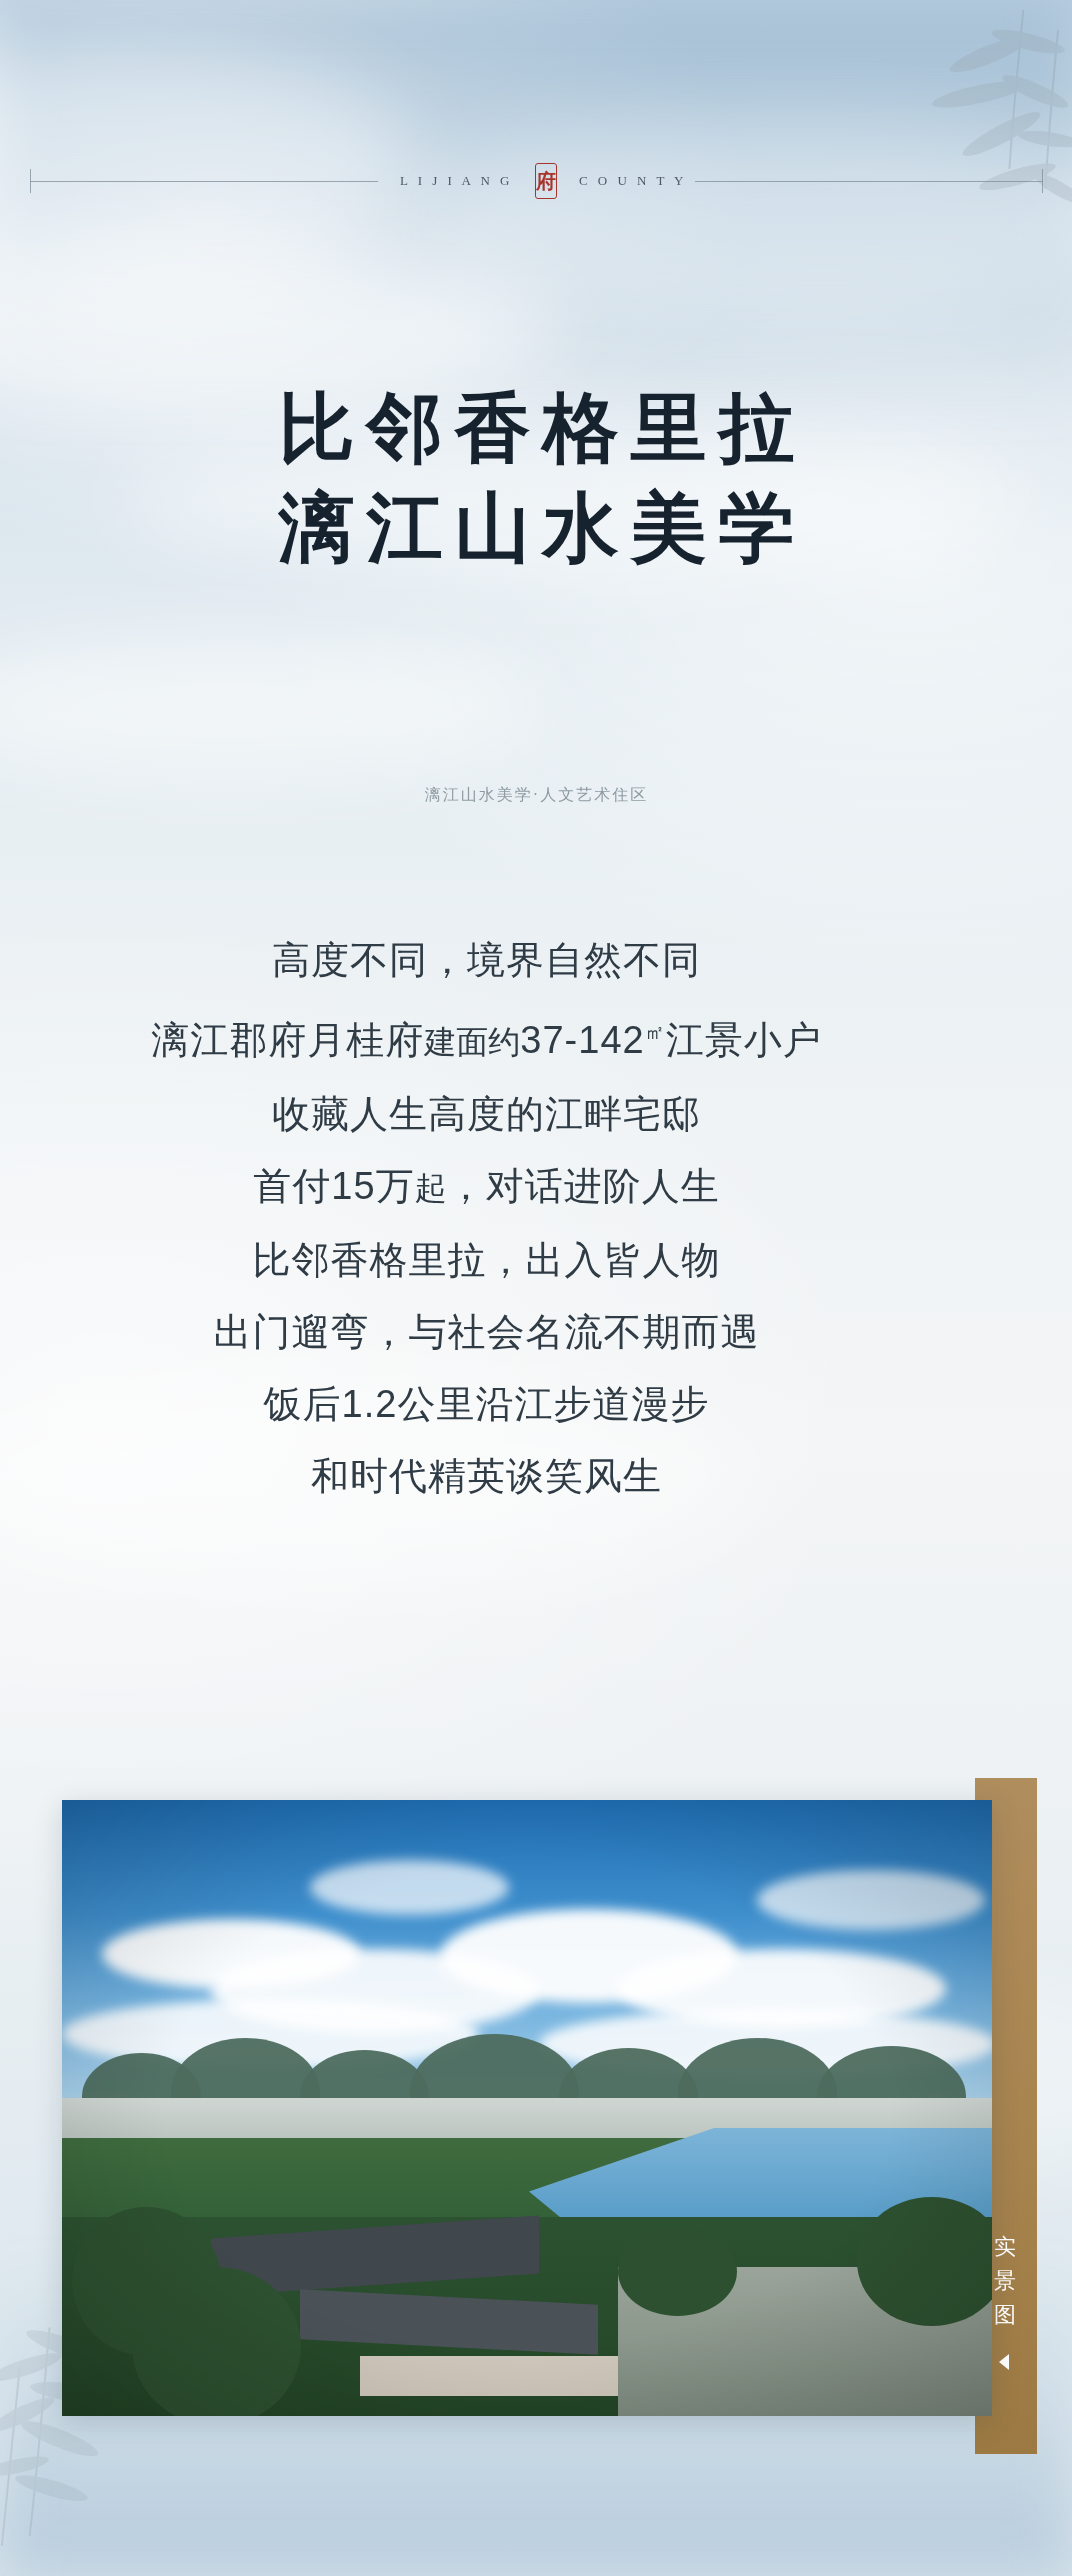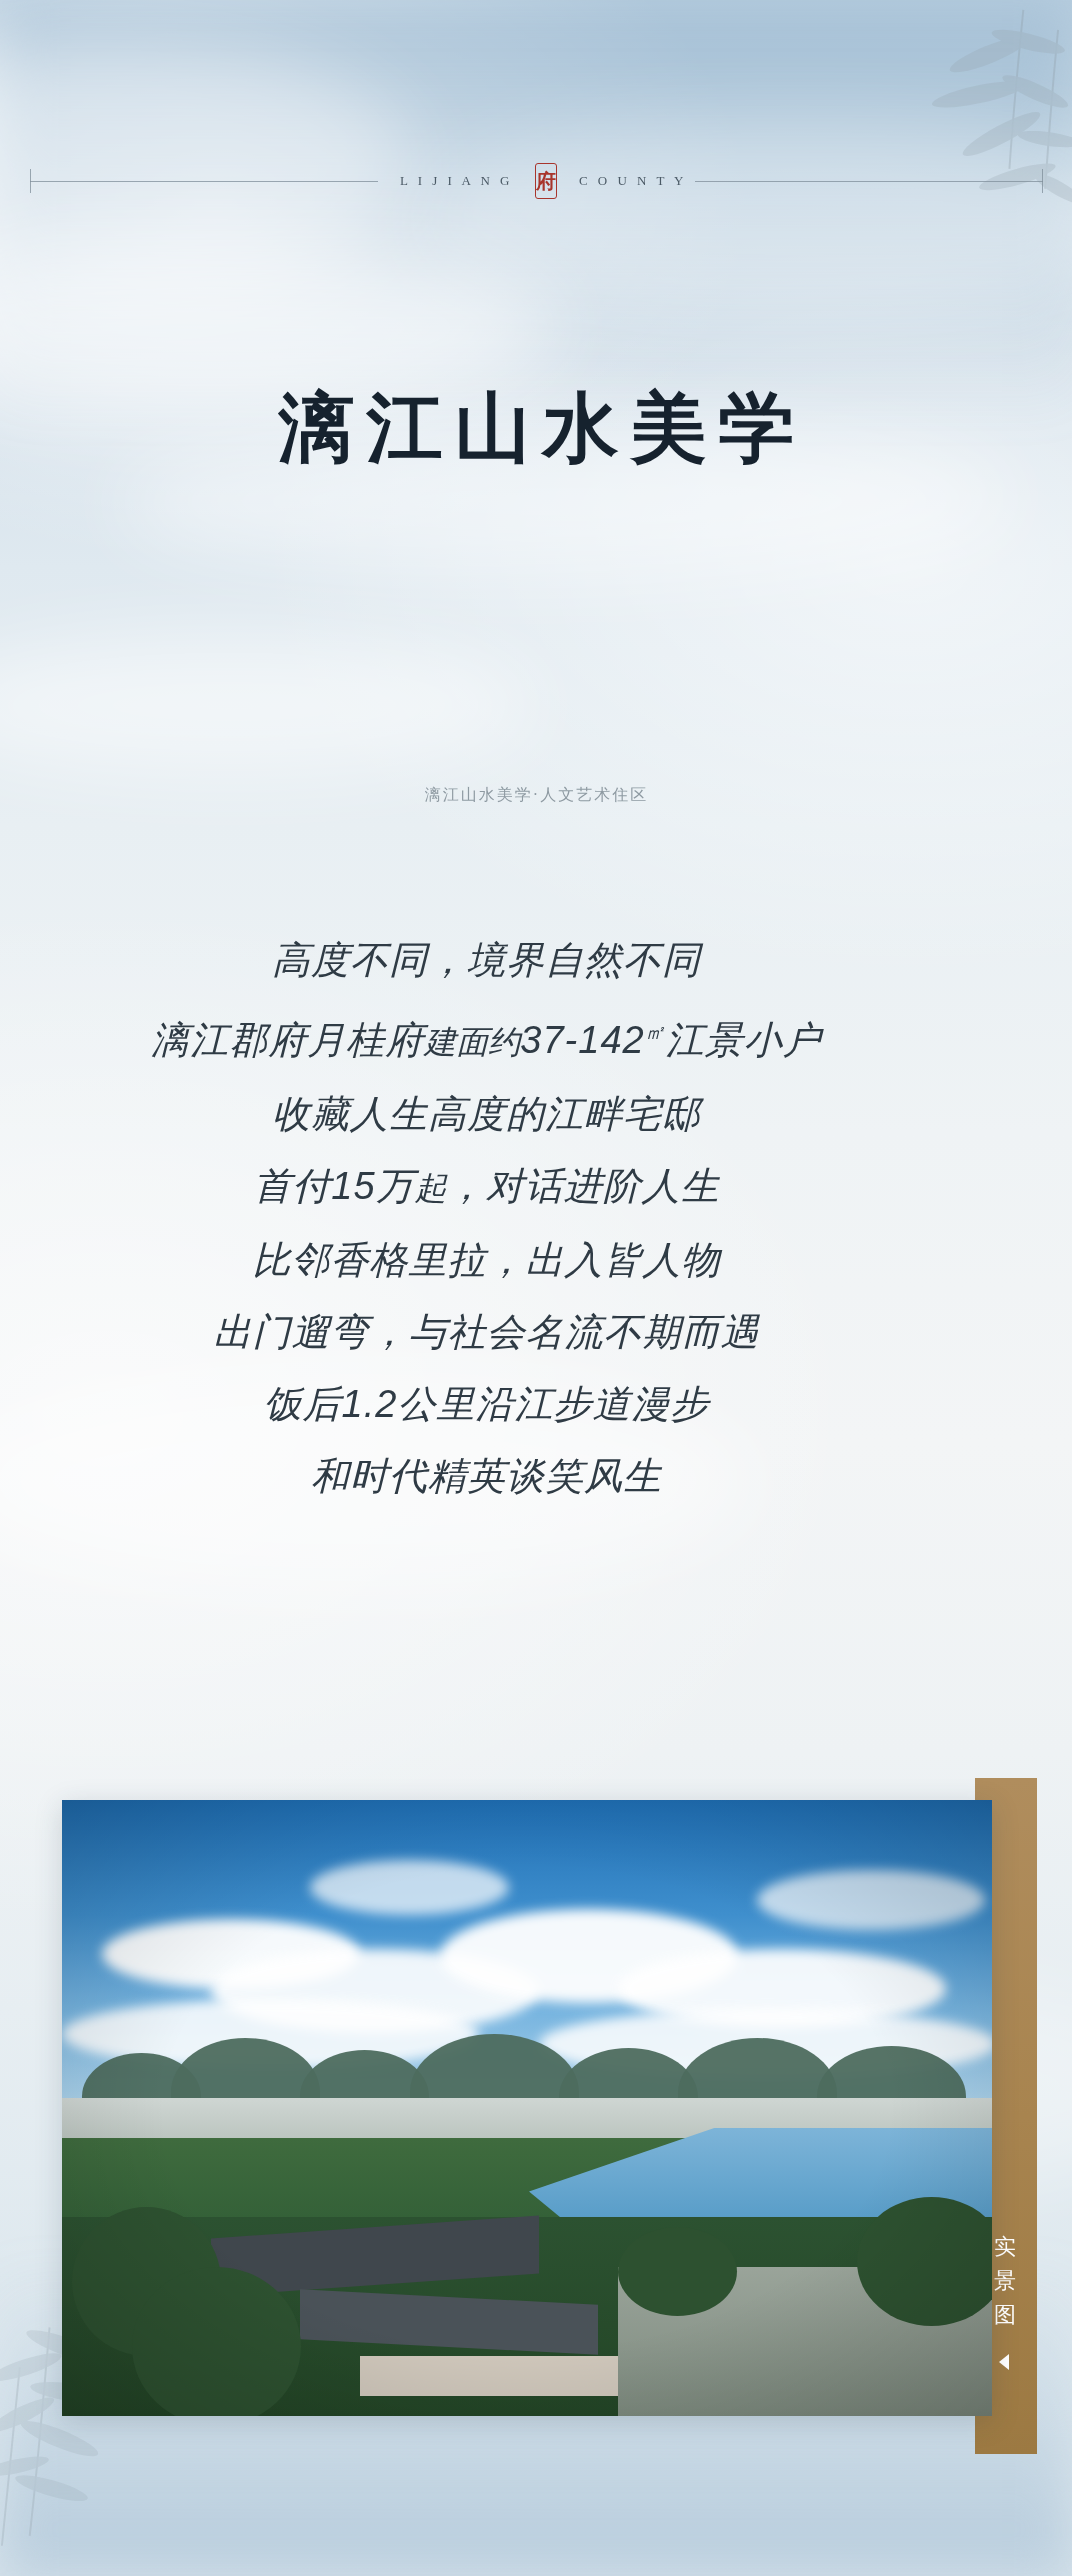--- a/index.html
+++ b/index.html
@@ -183,21 +183,20 @@
     color: #8e9aa2;
   }
 
   
   .copy {
     position: absolute;
     left: 0;
     top: 924px;
     width: 973px;
     text-align: center;
-    font-style: italic;
   }
   .copy .line {
     font-family: "Liberation Sans", sans-serif;
     font-size: 38px;
     line-height: 72px;
     letter-spacing: 1px;
     color: #2f3b45;
     white-space: nowrap;
   }
   .copy .line .small {
@@ -380,20 +379,21 @@
     <div class="logo-block">
       <span class="logo-dash"></span>
       <span class="logo-word">L I J I A N G</span>
       <span class="logo-seal">府</span>
       <span class="logo-word">C O U N T Y</span>
       <span class="logo-dash"></span>
     </div>
   </div>
 
   <div class="title-wrap">
+    <div class="title-line">比邻香格里拉</div>
     <div class="title-line">漓江山水美学</div>
   </div>
 
   <div class="sub-cn">漓江山水美学·人文艺术住区</div>
 
   <div class="copy">
     <div class="line">高度不同，境界自然不同</div>
     <div class="line">
       <span>漓江郡府月桂府</span><span class="small">建面约</span><span>37-142</span><span class="sup">㎡</span><span>江景小户</span>
     </div>

